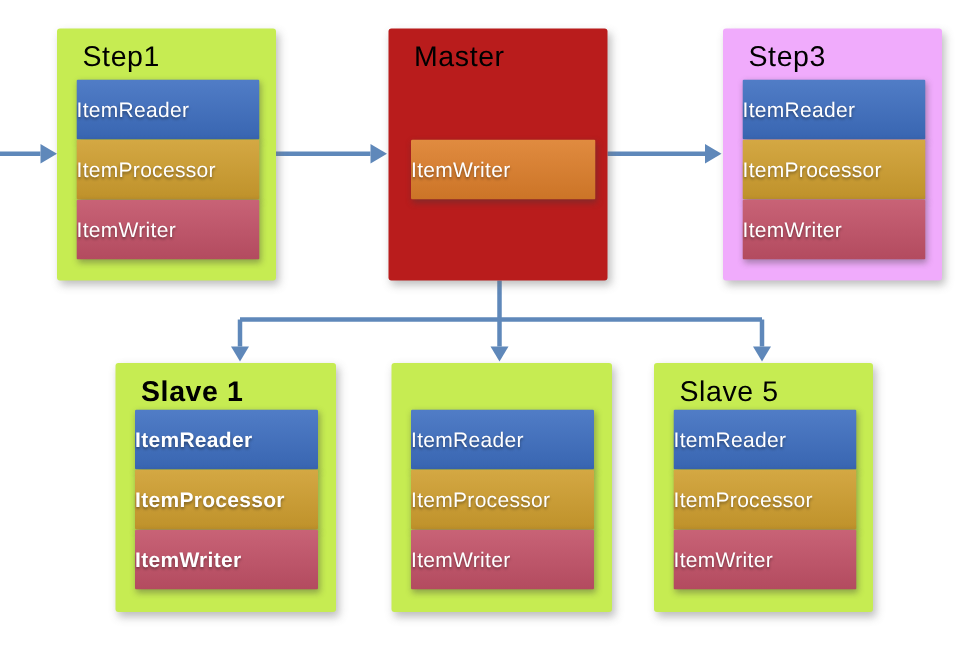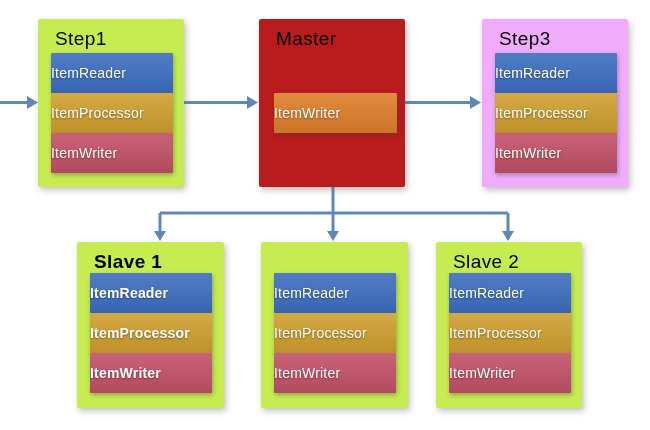--- a/index.html
+++ b/index.html
@@ -128,19 +128,19 @@
     <div class="comp grad c3" style="background-color: rgb(194, 81, 103);">ItemWriter</div>
   </div>
 
   <div class="node bottom-row pos-slave2" style="background-color: rgb(198, 236, 82);">
     <div class="comp grad c1" style="background-color: rgb(61, 110, 192);">ItemReader</div>
     <div class="comp grad c2" style="background-color: rgb(207, 158, 46);">ItemProcessor</div>
     <div class="comp grad c3" style="background-color: rgb(194, 81, 103);">ItemWriter</div>
   </div>
 
   <div class="node bottom-row pos-slave3" style="background-color: rgb(198, 236, 82);">
-    <div class="node-title">Slave 2</div>
+    <div class="node-title">Slave 5</div>
     <div class="comp grad c1" style="background-color: rgb(61, 110, 192);">ItemReader</div>
     <div class="comp grad c2" style="background-color: rgb(207, 158, 46);">ItemProcessor</div>
     <div class="comp grad c3" style="background-color: rgb(194, 81, 103);">ItemWriter</div>
   </div>
 
 </div>
 
 </body></html>

